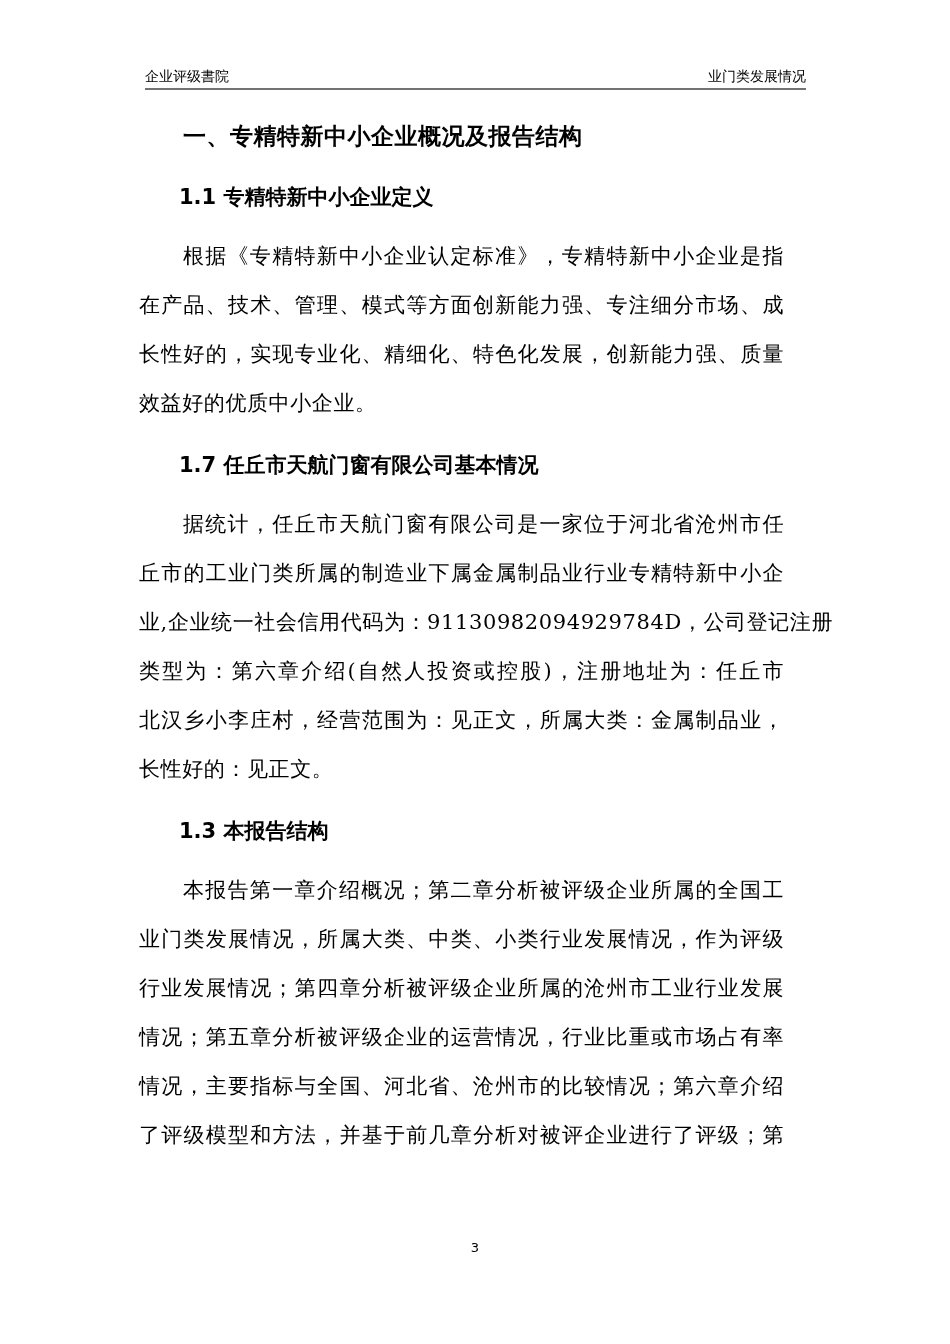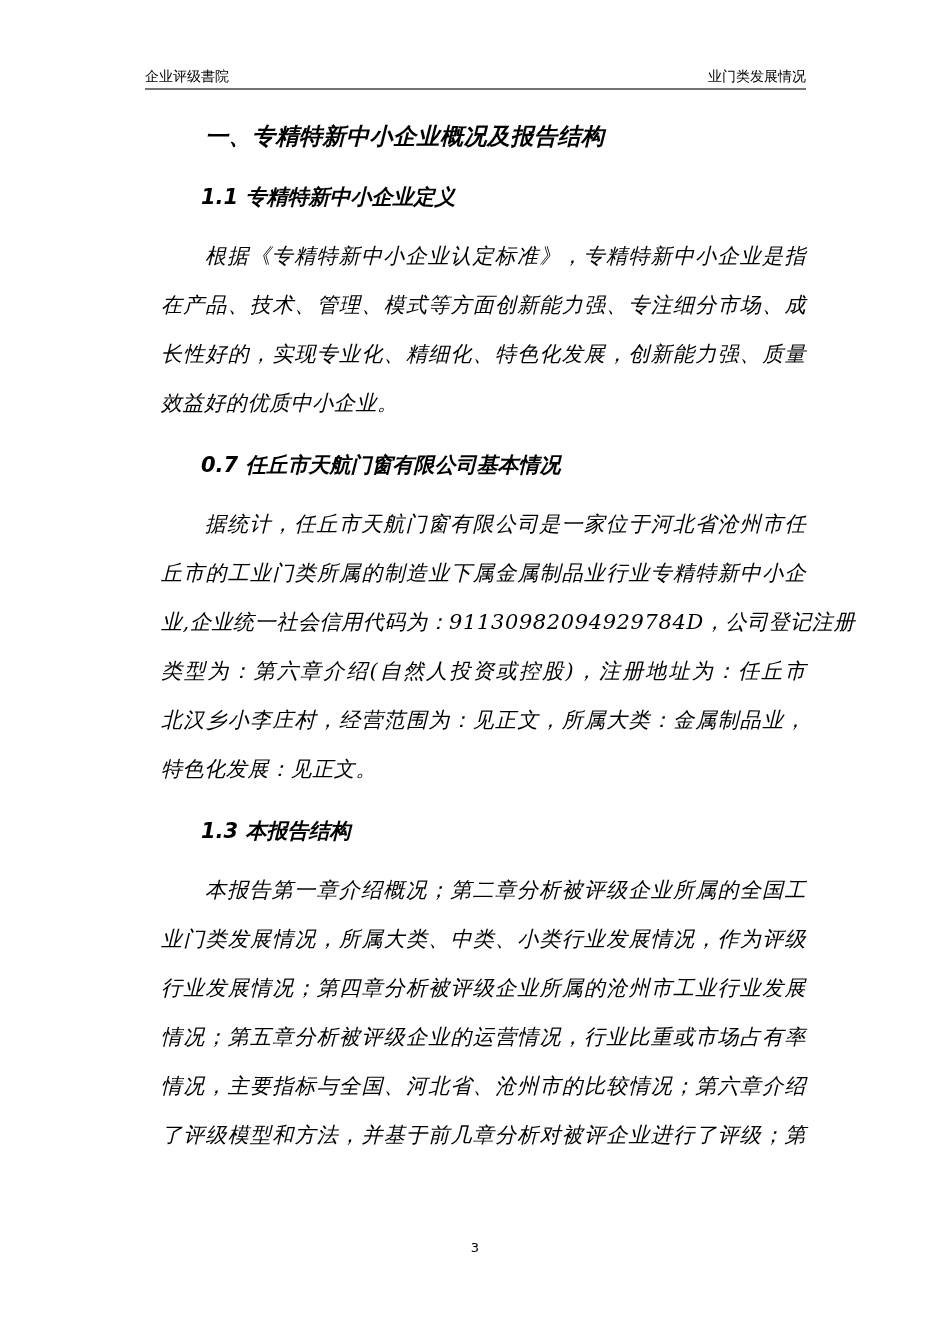--- a/index.html
+++ b/index.html
@@ -23,25 +23,24 @@
       border-bottom: 2px solid #737373;
       font-family: "DejaVu Sans", sans-serif;
       font-size: 14px;
       line-height: 20px;
     }
     .page-header .left { position: absolute; left: 0; top: 0; }
     .page-header .right { position: absolute; right: 0; top: 0; }
 
     .content {
       position: absolute;
-      left: 153px;
+      left: 131px;
       top: 112px;
       width: 661px;
       font-family: "DejaVu Serif", serif;
-      font-style: italic;
     }
     .h1 {
       font-family: "DejaVu Sans", sans-serif;
       font-weight: bold;
       font-size: 23px;
       line-height: 48px;
       margin: 0 0 0 52px;
       letter-spacing: 0.5px;
     }
     .h2 {
@@ -92,28 +91,28 @@
   <h1 class="h1">一、专精特新中小企业概况及报告结构</h1>
 
   <h2 class="h2">1.1 专精特新中小企业定义</h2>
   <div class="para">
     <span class="line first">根据《专精特新中小企业认定标准》，专精特新中小企业是指</span>
     <span class="line rest">在产品、技术、管理、模式等方面创新能力强、专注细分市场、成</span>
     <span class="line rest">长性好的，实现专业化、精细化、特色化发展，创新能力强、质量</span>
     <span class="line rest last">效益好的优质中小企业。</span>
   </div>
 
-  <h2 class="h2">0.7 任丘市天航门窗有限公司基本情况</h2>
+  <h2 class="h2">1.7 任丘市天航门窗有限公司基本情况</h2>
   <div class="para">
     <span class="line first">据统计，任丘市天航门窗有限公司是一家位于河北省沧州市任</span>
     <span class="line rest">丘市的工业门类所属的制造业下属金属制品业行业专精特新中小企</span>
     <span class="line rest">业,企业统一社会信用代码为：91130982094929784D，公司登记注册</span>
     <span class="line rest">类型为：第六章介绍(自然人投资或控股)，注册地址为：任丘市</span>
     <span class="line rest">北汉乡小李庄村，经营范围为：见正文，所属大类：金属制品业，</span>
-    <span class="line rest last">特色化发展：见正文。</span>
+    <span class="line rest last">长性好的：见正文。</span>
   </div>
 
   <h2 class="h2">1.3 本报告结构</h2>
   <div class="para">
     <span class="line first">本报告第一章介绍概况；第二章分析被评级企业所属的全国工</span>
     <span class="line rest">业门类发展情况，所属大类、中类、小类行业发展情况，作为评级</span>
     <span class="line rest">行业发展情况；第四章分析被评级企业所属的沧州市工业行业发展</span>
     <span class="line rest">情况；第五章分析被评级企业的运营情况，行业比重或市场占有率</span>
     <span class="line rest">情况，主要指标与全国、河北省、沧州市的比较情况；第六章介绍</span>
     <span class="line rest">了评级模型和方法，并基于前几章分析对被评企业进行了评级；第</span>

